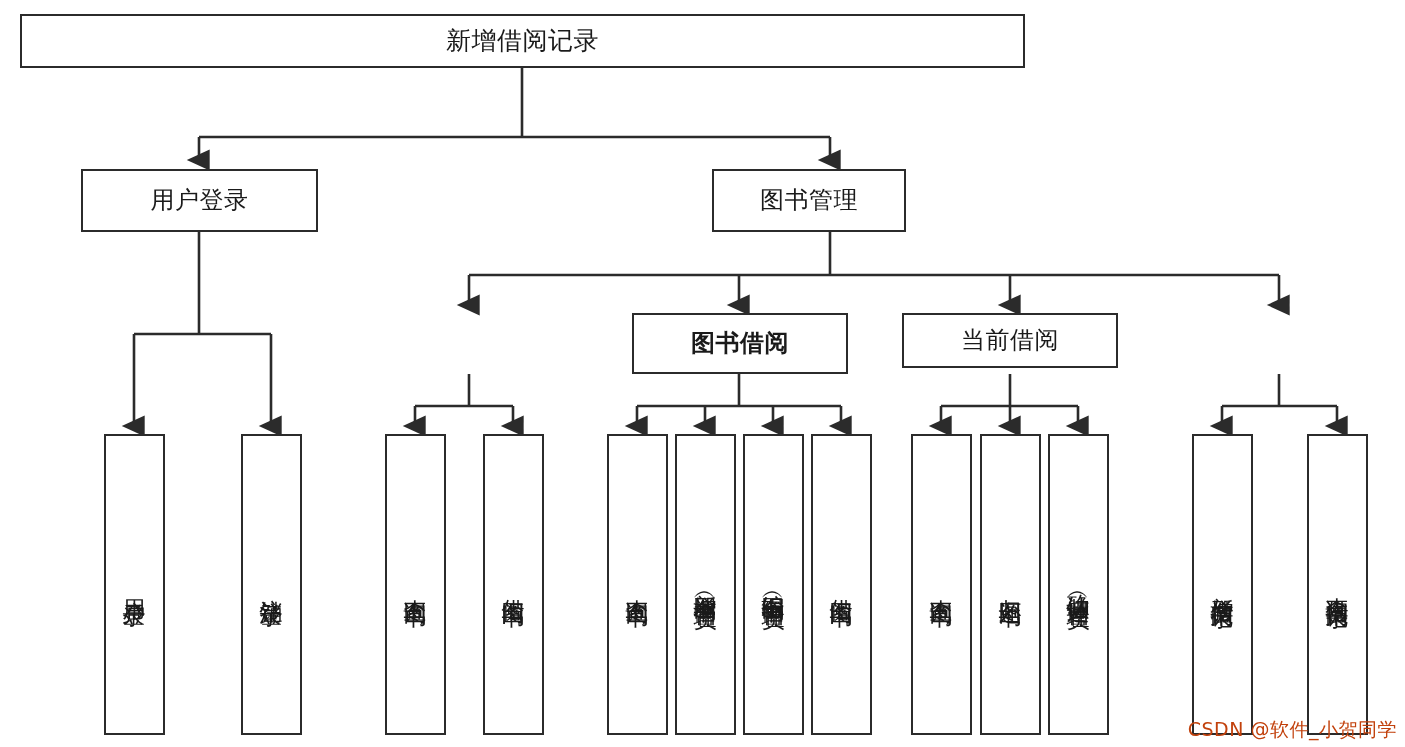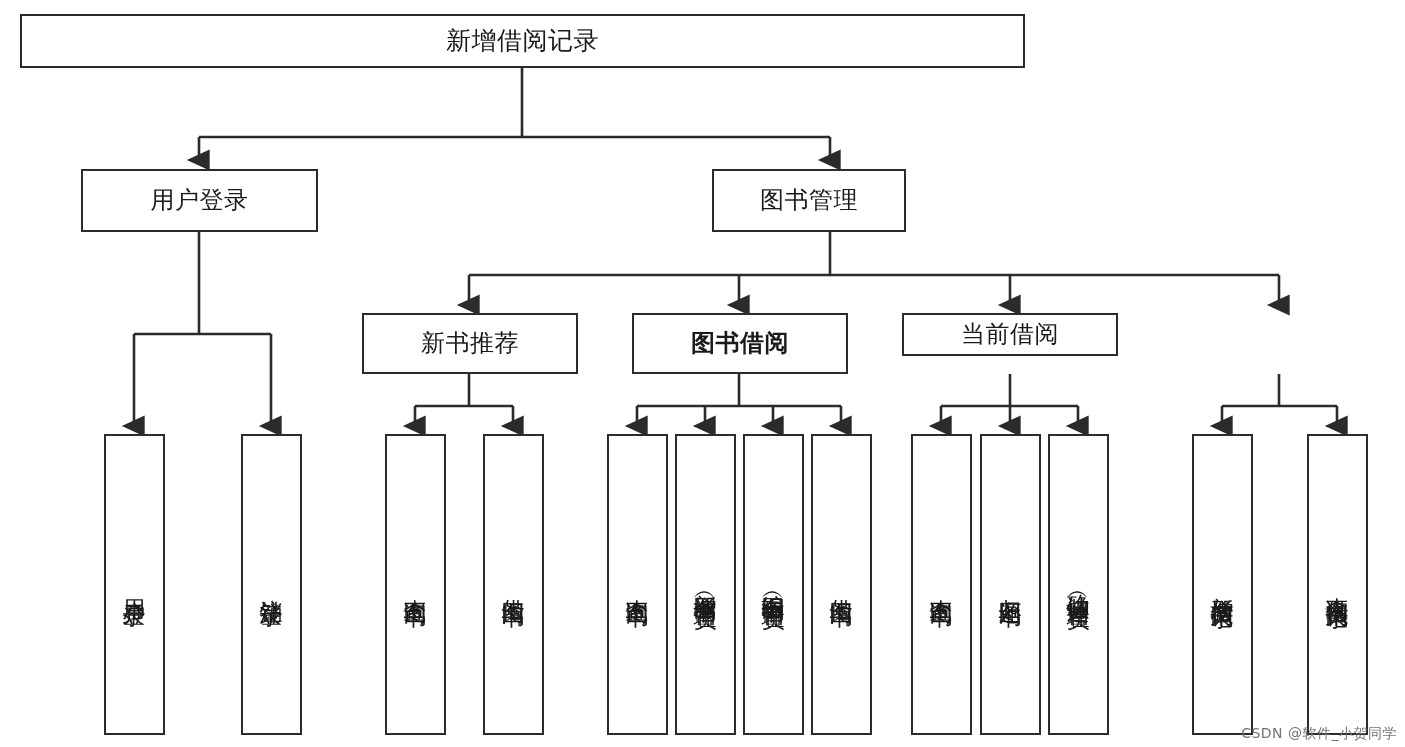--- a/index.html
+++ b/index.html
@@ -48,22 +48,22 @@
     text-orientation: upright;
     font-size: 23px;
     letter-spacing: 2px;
     max-height: 100%;
   }
   .node.root .node-label { font-size: 25px; }
   .watermark {
     position: absolute;
     right: 8px;
     bottom: 4px;
-    font-size: 14px;
-    color: #737373;
+    font-size: 19px;
+    color: #c2410c;
     z-index: 5;
     white-space: nowrap;
     letter-spacing: 0.5px;
     margin-left: 29px;
   }
 </style>
 </head>
 <body>
 
 <div id="canvas">
@@ -123,29 +123,26 @@
   </div>
 
   <div class="node horizontal" style="left:81px; top:169px; width:237px; height:63px;">
     <span class="node-label">用户登录</span>
   </div>
 
   <div class="node horizontal" style="left:712px; top:169px; width:194px; height:63px;">
     <span class="node-label">图书管理</span>
   </div>
 
-  <div class="node horizontal" style="left:362px; top:313px; width:216px; height:61px;">
-    <span class="node-label">新书推荐</span>
-  </div>
 
   <div class="node horizontal" style="left:632px; top:313px; width:216px; height:61px;font-weight:bold;">
     <span class="node-label">图书借阅</span>
   </div>
 
-  <div class="node horizontal" style="left:902px; top:313px; width:216px; height:43px;">
+  <div class="node horizontal" style="left:902px; top:313px; width:216px; height:55px;">
     <span class="node-label">当前借阅</span>
   </div>
 
 
   <div class="node vertical" style="left:104px; top:434px; width:61px; height:301px;">
     <span class="node-label">用户登录</span>
   </div>
 
   <div class="node vertical" style="left:241px; top:434px; width:61px; height:301px;">
     <span class="node-label">注销登录</span>

